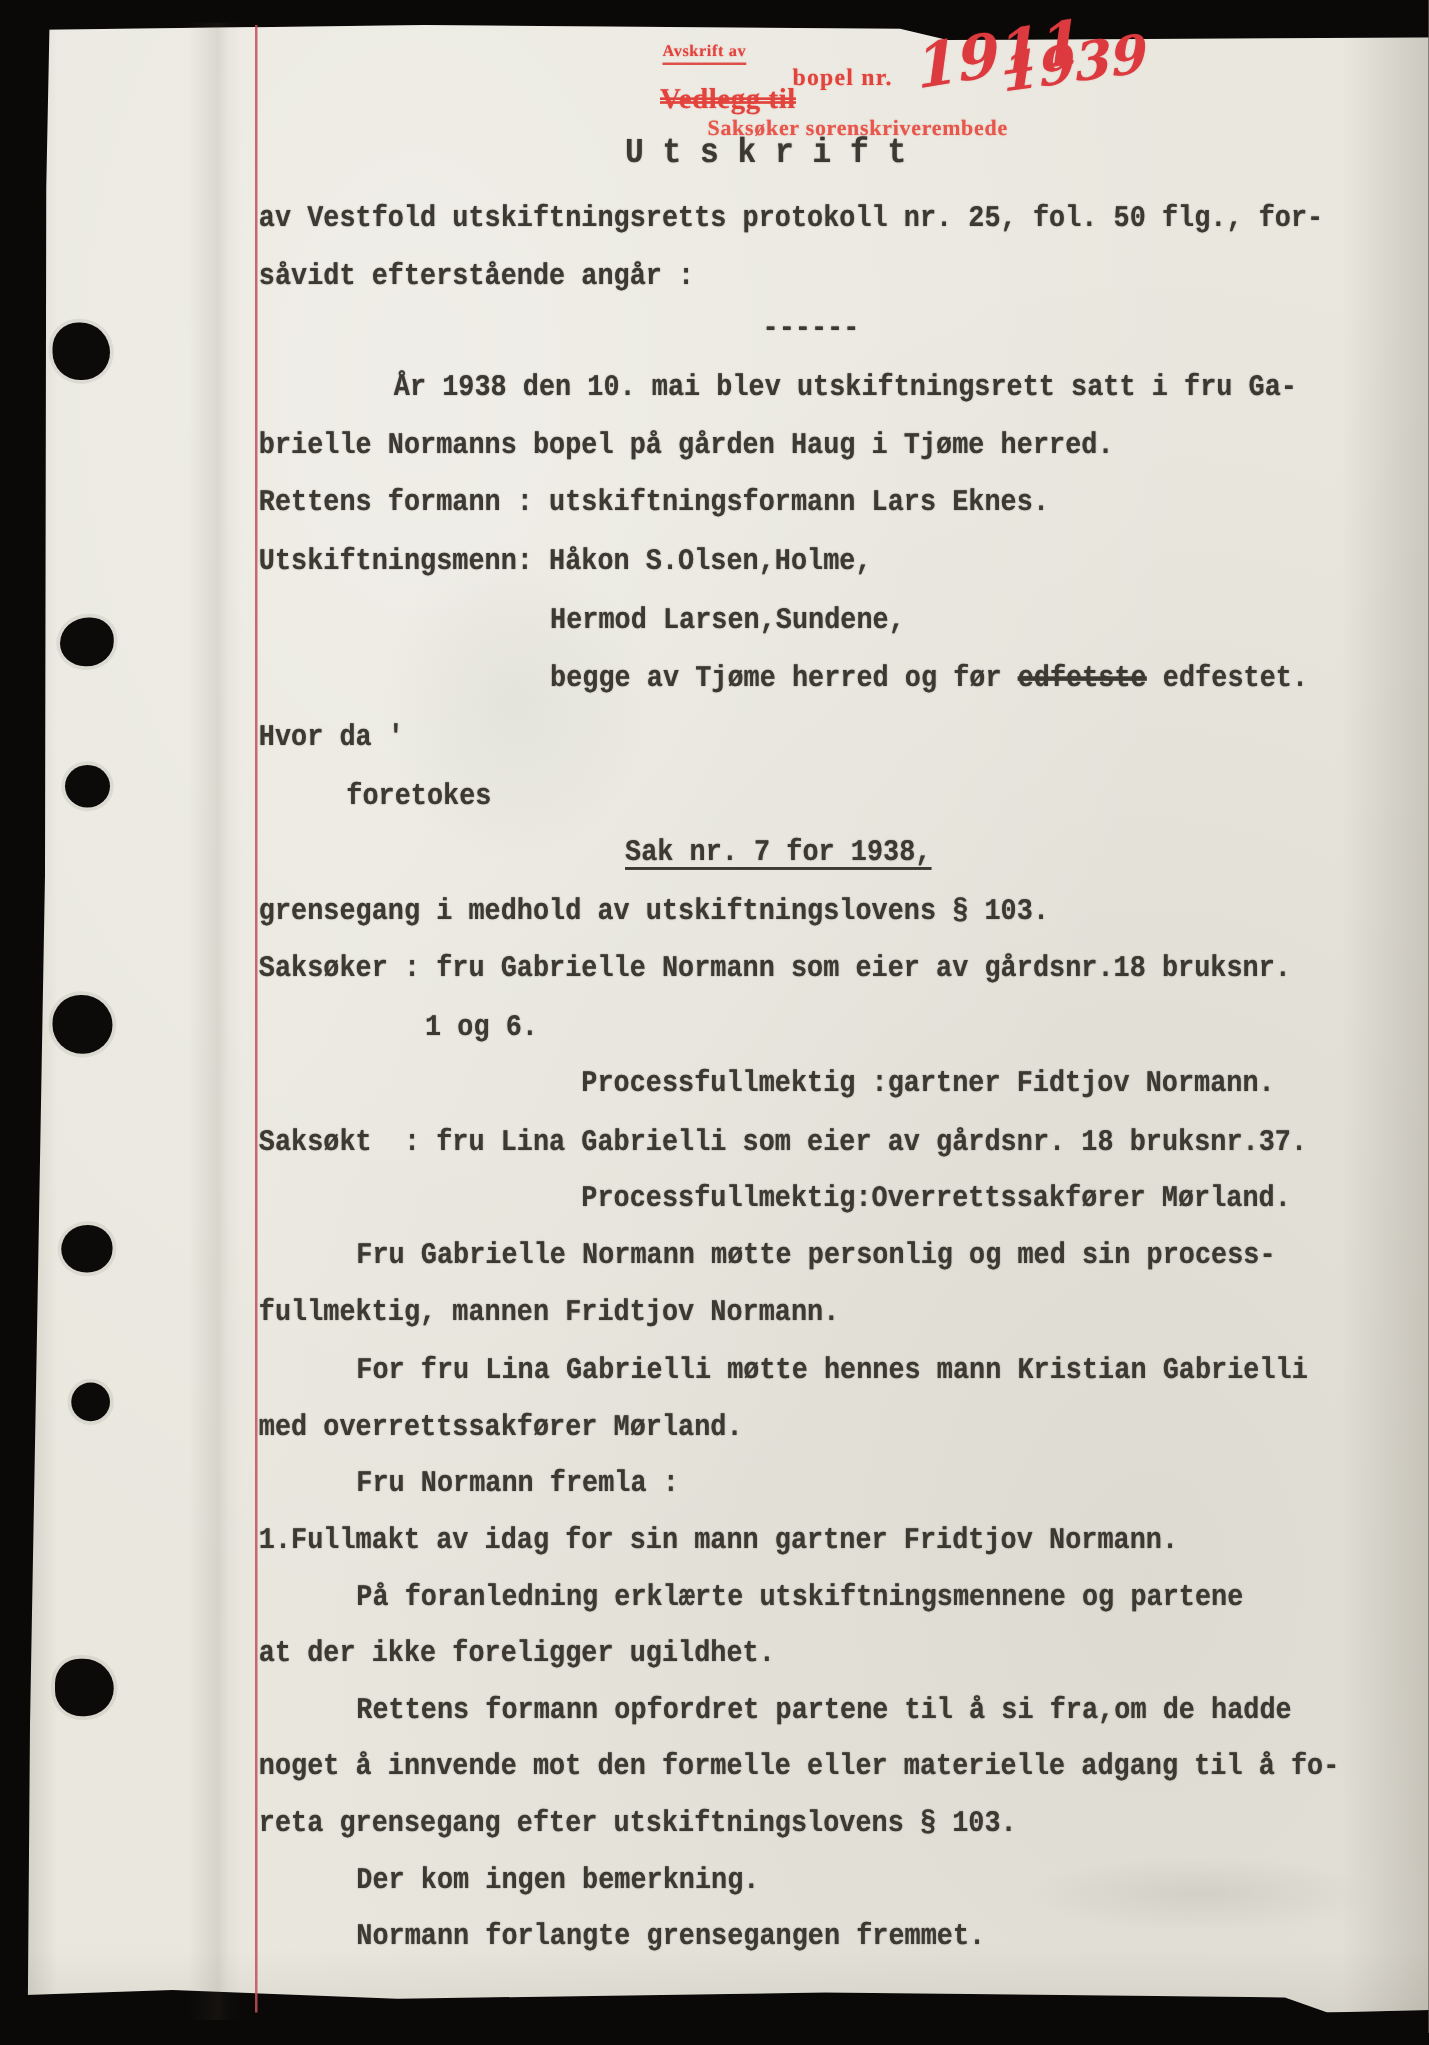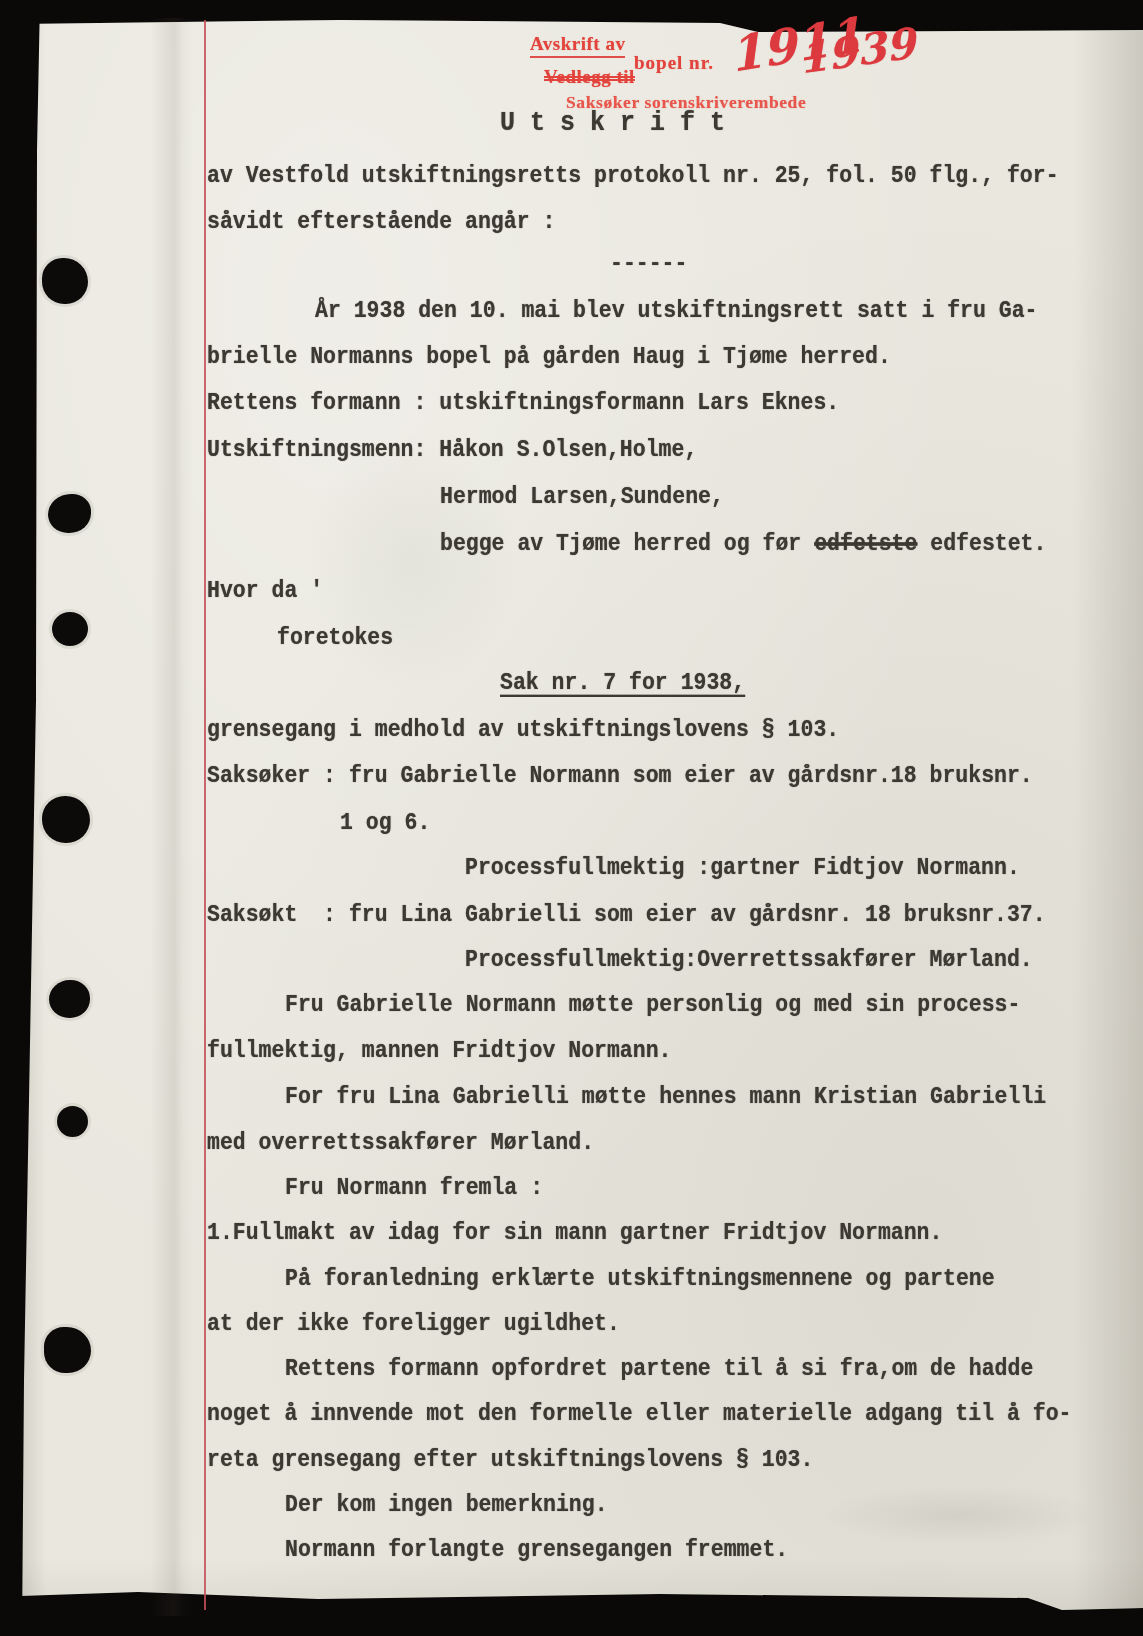--- a/index.html
+++ b/index.html
@@ -31,22 +31,22 @@
     clip-path: polygon(0 0, 40px 0, 37px 150px, 36px 700px, 29px 1100px, 24px 1380px, 22px 1636px, 0 1636px);
   }
   .margin-line{
     position:absolute;left:204px;top:20px;width:2px;height:1590px;
     background:rgba(198,78,88,.85);
   }
   .punch-hole{position:absolute;background:#0d0b09;box-shadow:0 0 0 3px rgba(130,124,110,.14)}
   .smudge{position:absolute;pointer-events:none}
   
   .stamp{position:absolute;color:#e2433c;font-family:"Liberation Serif",serif;font-weight:bold;text-shadow:0 0 1px rgba(226,70,60,.55);white-space:pre}
-  .stamp-avskrift{left:530px;top:33px;font-size:19px;letter-spacing:.5px;border-bottom:2.5px solid rgba(222,62,55,.9);padding-bottom:1px}
-  .stamp-vedlegg{left:544px;top:66px;font-size:19px;letter-spacing:.5px;text-decoration-line:line-through;text-decoration-style:double;text-decoration-thickness:1.5px}
+  .stamp-avskrift{left:530px;top:33px;font-size:13px;letter-spacing:.5px;border-bottom:2.5px solid rgba(222,62,55,.9);padding-bottom:1px}
+  .stamp-vedlegg{left:528px;top:66px;font-size:23px;letter-spacing:.5px;text-decoration-line:line-through;text-decoration-style:double;text-decoration-thickness:1.5px}
   .stamp-dagbok{left:634px;top:52px;font-size:19px;letter-spacing:1px}
   .stamp-office{left:566px;top:92px;font-size:17.5px;letter-spacing:.6px;color:#e8564c}
   .hand{position:absolute;font-family:"DejaVu Serif",serif;font-style:italic;font-weight:bold;color:#dc3a3e;text-shadow:0 0 1px rgba(220,58,62,.5)}
   .hand-number{left:733px;top:16px;font-size:48px;transform:rotate(-9deg) skewX(-6deg)}
   .hand-year{left:802px;top:26px;font-size:42px;transform:rotate(-8deg) skewX(-6deg)}
   
   .tl{
     position:absolute;font-family:"Liberation Mono",monospace;
     font-size:21.5px;font-weight:bold;color:#3c3933;white-space:pre;
     transform:scaleY(1.12);transform-origin:0 0;

